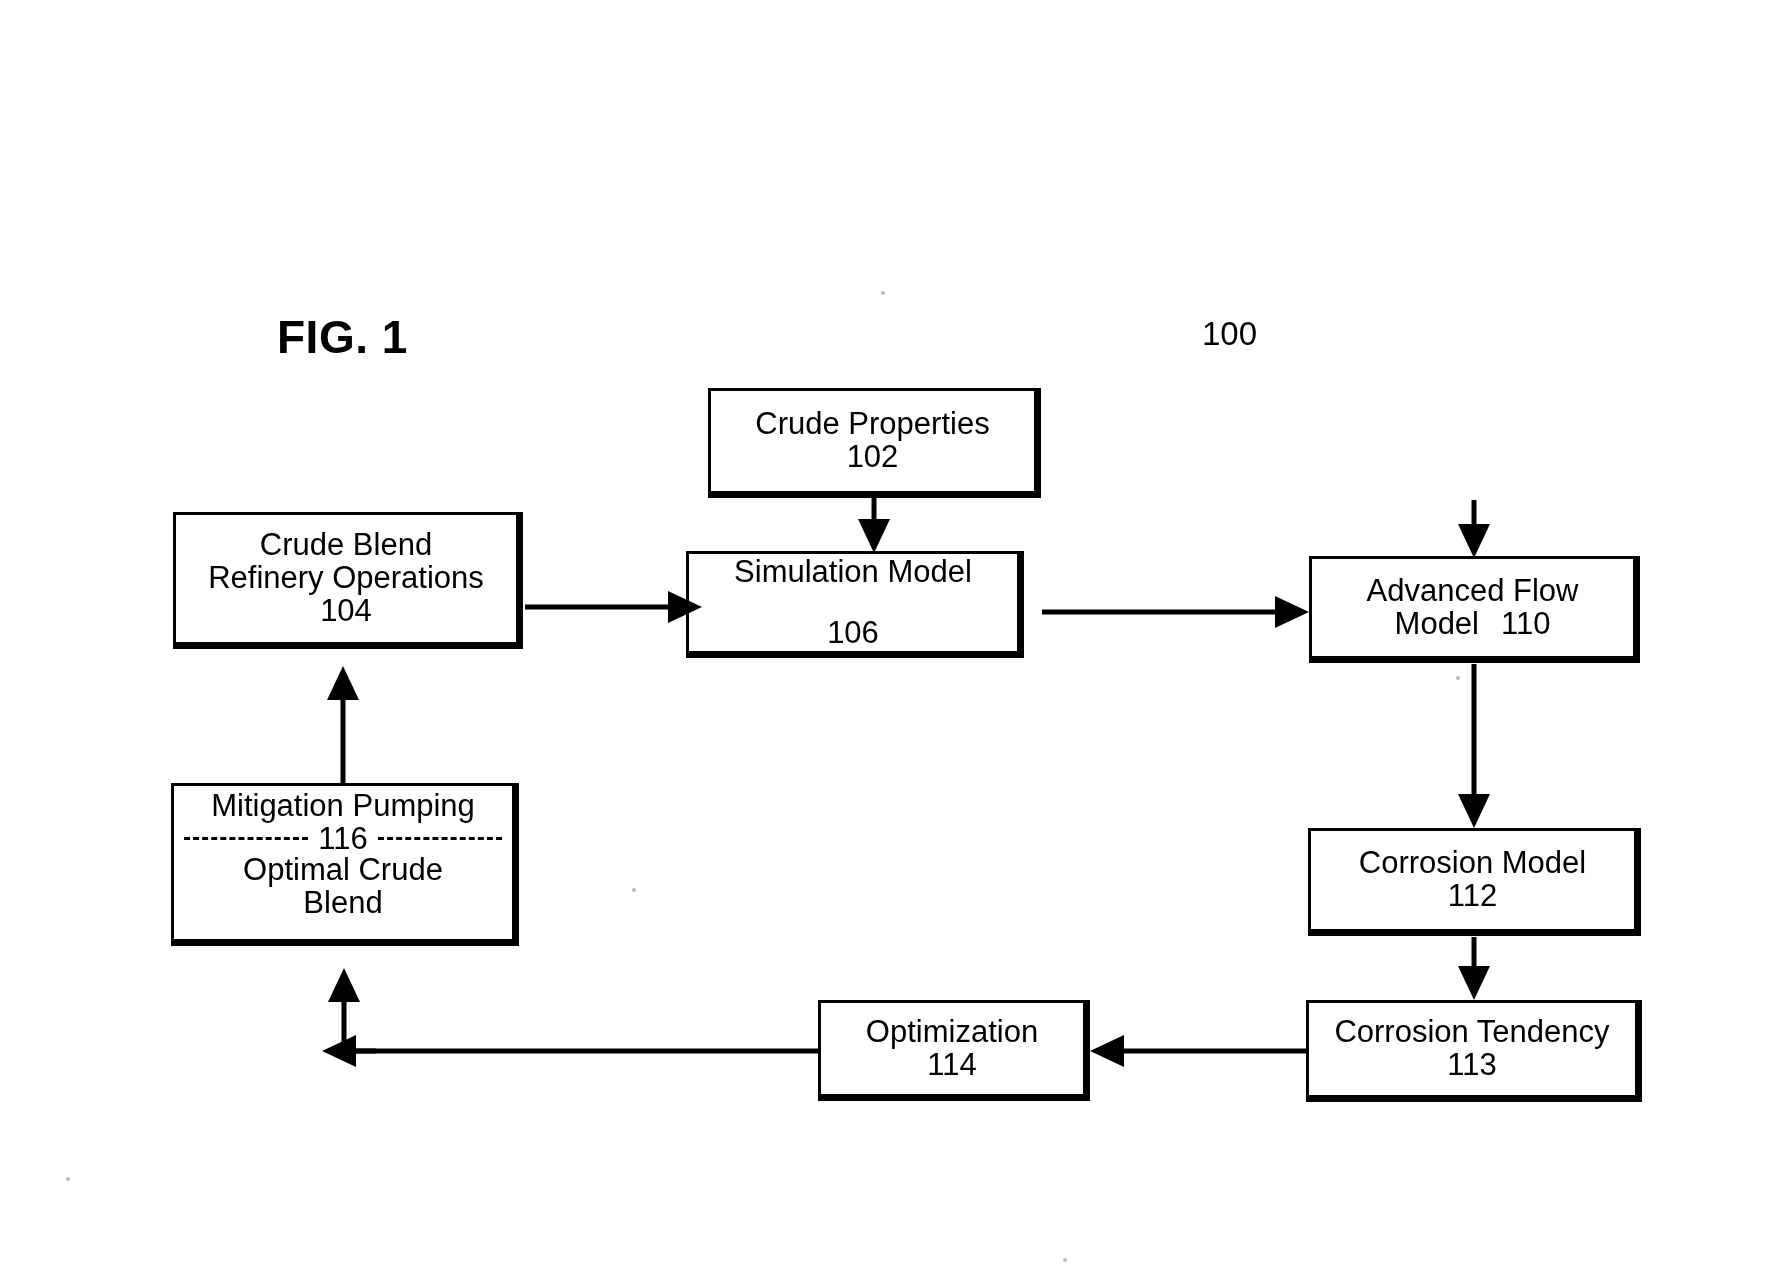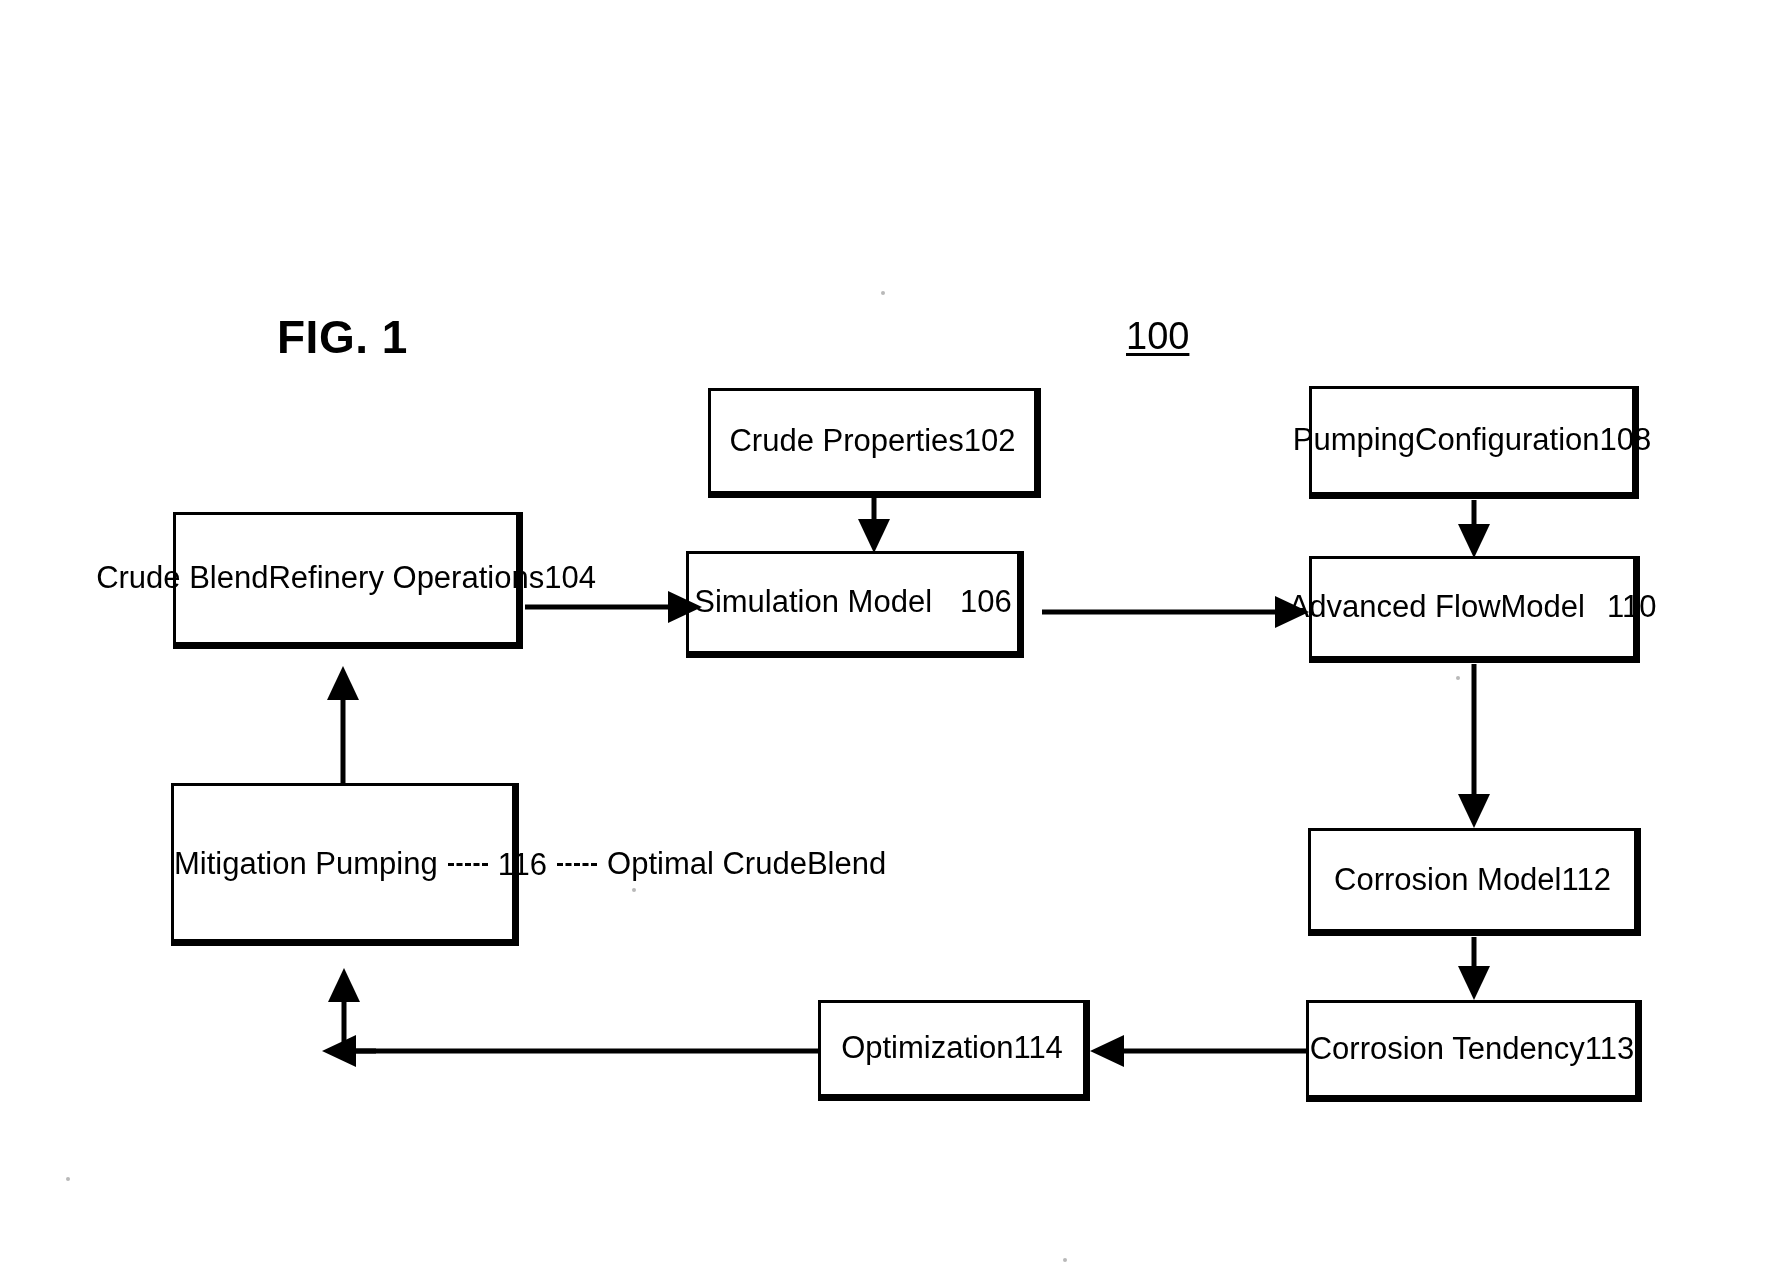--- a/index.html
+++ b/index.html
@@ -26,38 +26,38 @@
     position: absolute;
     left: 277px;
     top: 310px;
     font-size: 46px;
     font-weight: bold;
     letter-spacing: 0.5px;
     white-space: nowrap;
   }
   .fig-ref {
     position: absolute;
-    left: 1126px;
+    left: 1202px;
     top: 315px;
-    font-size: 38px;
-    text-decoration: underline;
+    font-size: 33px;
     text-underline-offset: 4px;
     white-space: nowrap;
   }
 
   
   .block {
     position: absolute;
     box-sizing: border-box;
     background: #ffffff;
     border-top: 3px solid #000;
     border-left: 3px solid #000;
     border-right: 7px solid #000;
     border-bottom: 7px solid #000;
     display: flex;
+    flex-direction: column;
     align-items: center;
     justify-content: center;
     text-align: center;
     line-height: 1.06;
     font-size: 31px;
   }
   .block .ln {
     display: block;
     white-space: nowrap;
   }
@@ -129,25 +129,20 @@
 
   <div class="fig-title">FIG. 1</div>
 
   <div class="fig-ref">100</div>
 
   <div class="block" style="left:708px; top:388px; width:333px; height:110px;">
     <span class="ln">Crude Properties</span>
     <span class="num">102</span>
   </div>
 
-  <div class="block" style="left:1309px; top:386px; width:330px; height:113px;">
-    <span class="ln">Pumping</span>
-    <span class="ln">Configuration</span>
-    <span class="num">108</span>
-  </div>
 
   <div class="block" style="left:173px; top:512px; width:350px; height:137px;">
     <span class="ln">Crude Blend</span>
     <span class="ln">Refinery Operations</span>
     <span class="num">104</span>
   </div>
 
   <div class="block" style="left:686px; top:551px; width:338px; height:107px;gap:28px;">
     <span class="ln">Simulation Model</span>
     <span class="num">106</span>

